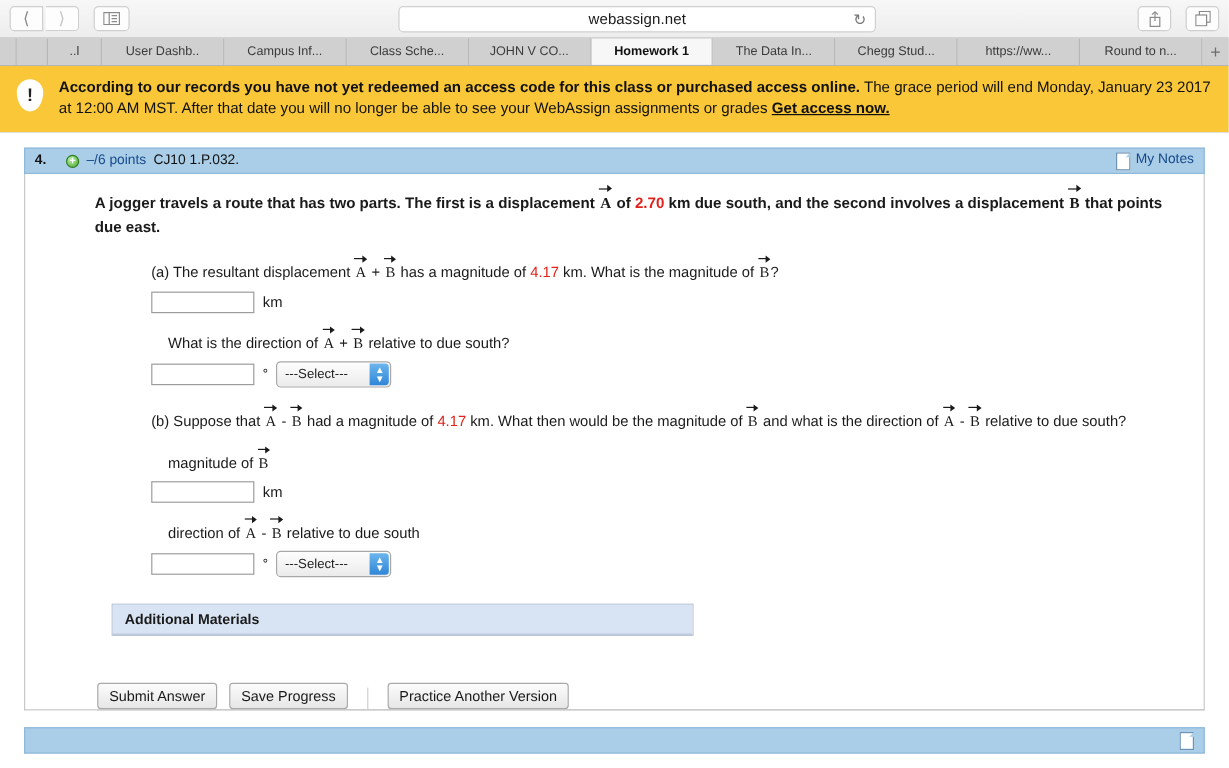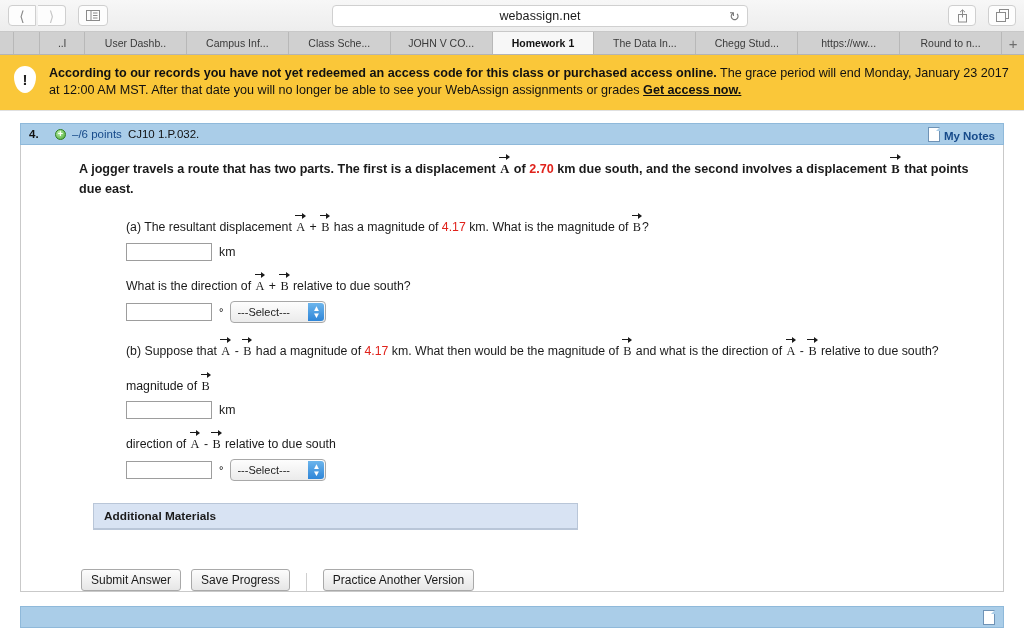--- a/index.html
+++ b/index.html
@@ -46,21 +46,21 @@
     box-sizing: border-box;
   }
   .tb-btn.arrow-left { border-radius: 4px 0 0 4px; }
   .tb-btn.arrow-right { border-radius: 0 4px 4px 0; border-left: none; color: #c6c6c6; }
   .tb-btn.sidebar-btn { margin-left: 10px; width: 30px; }
   .chev { font-size: 14px; line-height: 1; font-family: "DejaVu Sans", sans-serif; }
 
   .urlbar {
     position: absolute;
     left: 332px;
-    right: 276px;
+    right: 294px;
     top: 5px;
     height: 22px;
     background: #ffffff;
     border: 1px solid #d0d0d0;
     border-radius: 4px;
     display: flex;
     align-items: center;
     justify-content: center;
     box-sizing: border-box;
   }
@@ -212,24 +212,24 @@
   .points {
     color: #164a8a;
     font-weight: normal;
     margin-right: 6px;
   }
   .qcode { color: #111; }
   .my-notes {
     position: absolute;
     right: 8px;
     display: flex;
-    align-items: flex-end;
+    align-items: flex-start;
     gap: 4px;
     color: #164a8a;
-    font-weight: bold;
+    font-weight: normal;
   }
   .note-icon {
     width: 10px;
     height: 13px;
     background: #fff;
     border: 1px solid #6f93b6;
     position: relative;
     display: inline-block;
   }
   .note-icon:after {
@@ -265,20 +265,21 @@
     line-height: 20px;
     margin-top: 18px;
     font-weight: normal;
     color: #1a1a1a;
   }
   .sublabel {
     font-size: 12.3px;
     line-height: 18px;
     margin-top: 16px;
     color: #1a1a1a;
+    margin-left: 14px;
   }
   .val { color: #e0231c; }
 
   
   .vec {
     display: inline-block;
     position: relative;
     font-family: "Liberation Serif", serif;
     font-style: normal;
     padding: 0 1px;

